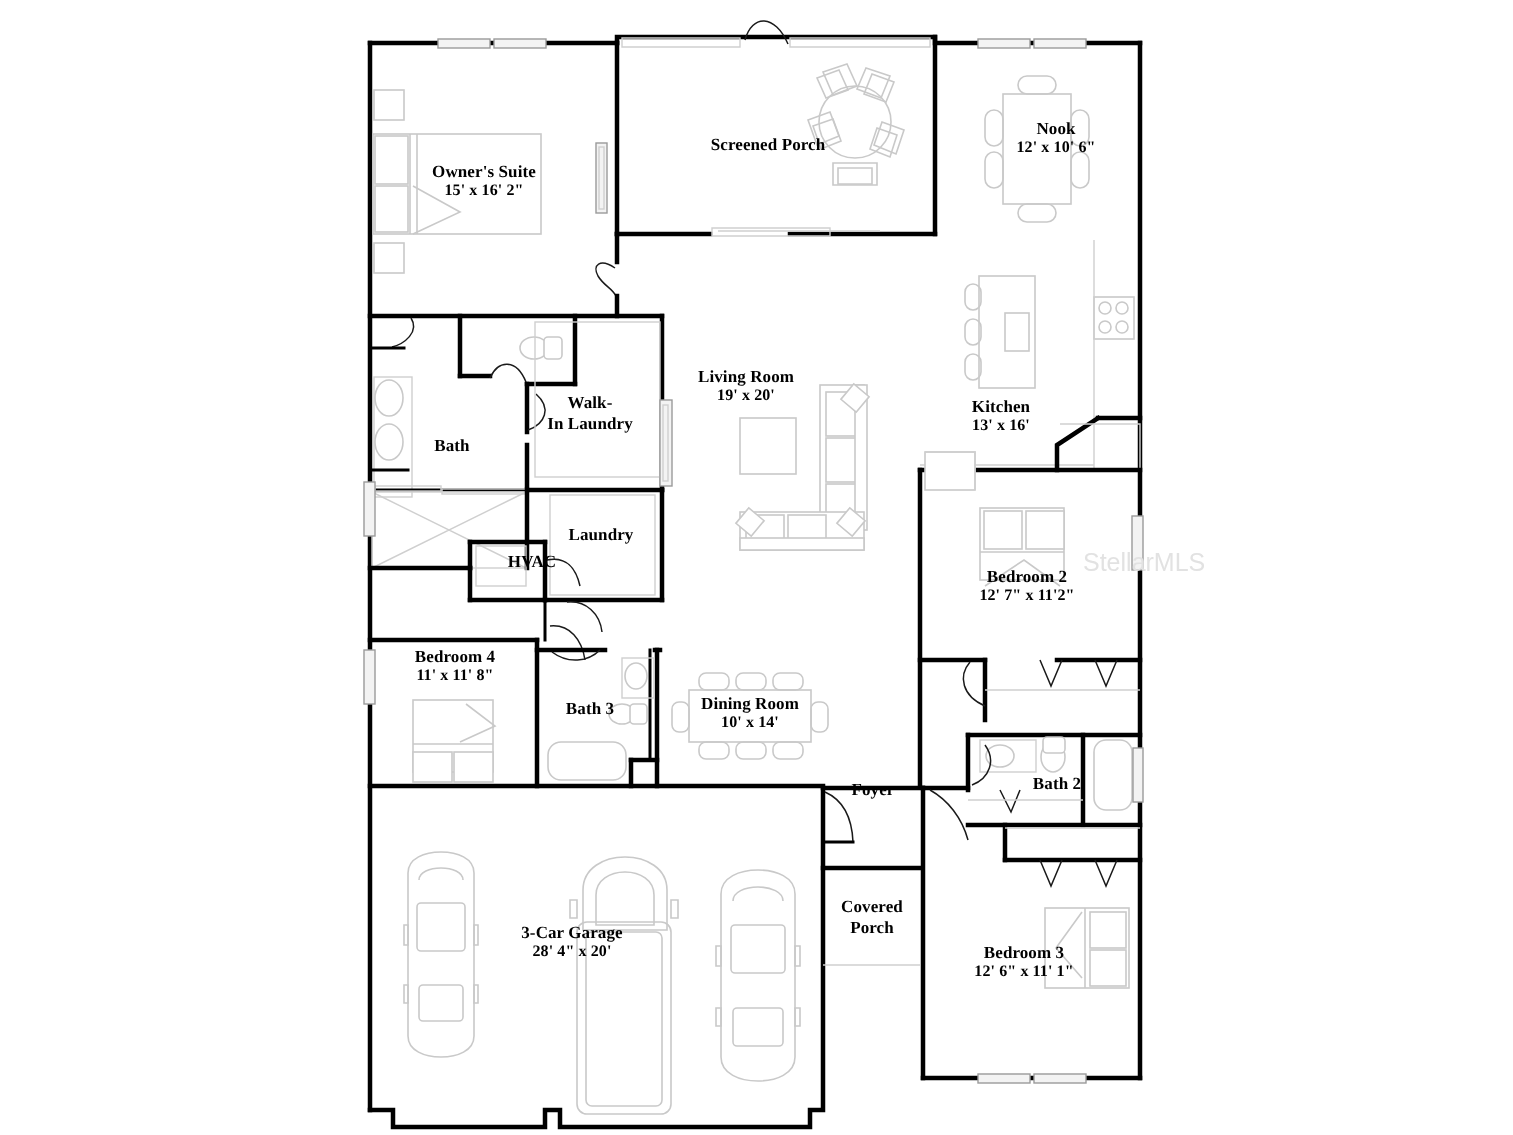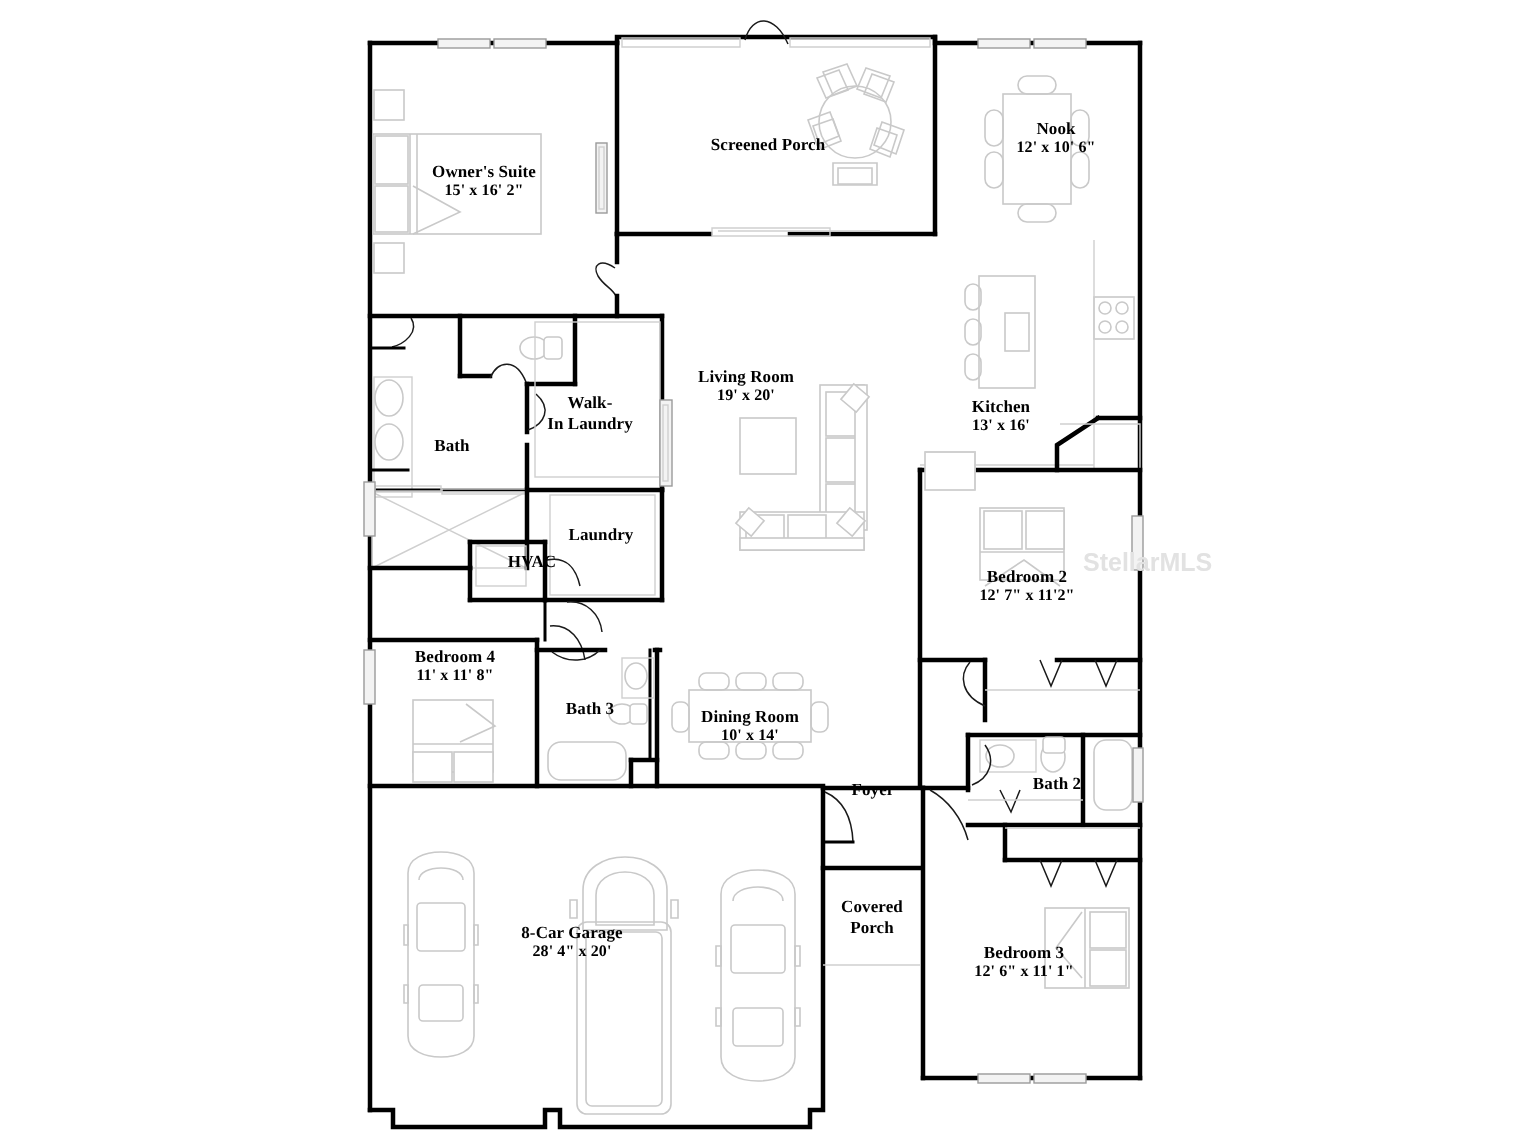--- a/index.html
+++ b/index.html
@@ -37,21 +37,21 @@
     text-rendering: geometricPrecision;
   }
   .rm-name { display: block; font-size: 17px; }
   .rm-dim  { display: block; font-size: 16px; font-weight: bold; }
   .rm-label.two-line .rm-name { font-size: 17px; }
   .watermark {
     position: absolute;
     color: #e2e2e2;
     font-family: "Liberation Sans", sans-serif;
     font-size: 25px;
-    font-weight: bold;
+    font-weight: normal;
     letter-spacing: 0px;
     white-space: nowrap;
     user-select: none;
   }
 </style>
 </head>
 <body>
 
 <div id="plan-root">
 
@@ -400,21 +400,21 @@
 
   <div class="rm-label two-line" style="left:455px; top:647px; transform:translateX(-50%);">
     <span class="rm-name">Bedroom 4</span>
     <span class="rm-dim">11' x 11' 8"</span>
   </div>
 
   <div class="rm-label" style="left:590px; top:699px; transform:translateX(-50%);">
     <span class="rm-name">Bath 3</span>
   </div>
 
-  <div class="rm-label two-line" style="left:750px; top:694px; transform:translateX(-50%);margin-top:13px;">
+  <div class="rm-label two-line" style="left:750px; top:694px; transform:translateX(-50%);">
     <span class="rm-name">Dining Room</span>
     <span class="rm-dim">10' x 14'</span>
   </div>
 
   <div class="rm-label" style="left:873px; top:780px; transform:translateX(-50%);">
     <span class="rm-name">Foyer</span>
   </div>
 
   <div class="rm-label" style="left:1057px; top:774px; transform:translateX(-50%);">
     <span class="rm-name">Bath 2</span>
@@ -424,19 +424,19 @@
     <span class="rm-name" style="white-space:pre-line;">Covered
 Porch</span>
   </div>
 
   <div class="rm-label two-line" style="left:1024px; top:943px; transform:translateX(-50%);text-align:center;">
     <span class="rm-name">Bedroom 3</span>
     <span class="rm-dim">12' 6" x 11' 1"</span>
   </div>
 
   <div class="rm-label two-line" style="left:572px; top:923px; transform:translateX(-50%);">
-    <span class="rm-name">8-Car Garage</span>
+    <span class="rm-name">3-Car Garage</span>
     <span class="rm-dim">28' 4" x 20'</span>
   </div>
 
   <div class="watermark" style="left:1083px; top:548px;">StellarMLS</div>
 
 </div>
 
 </body></html>

